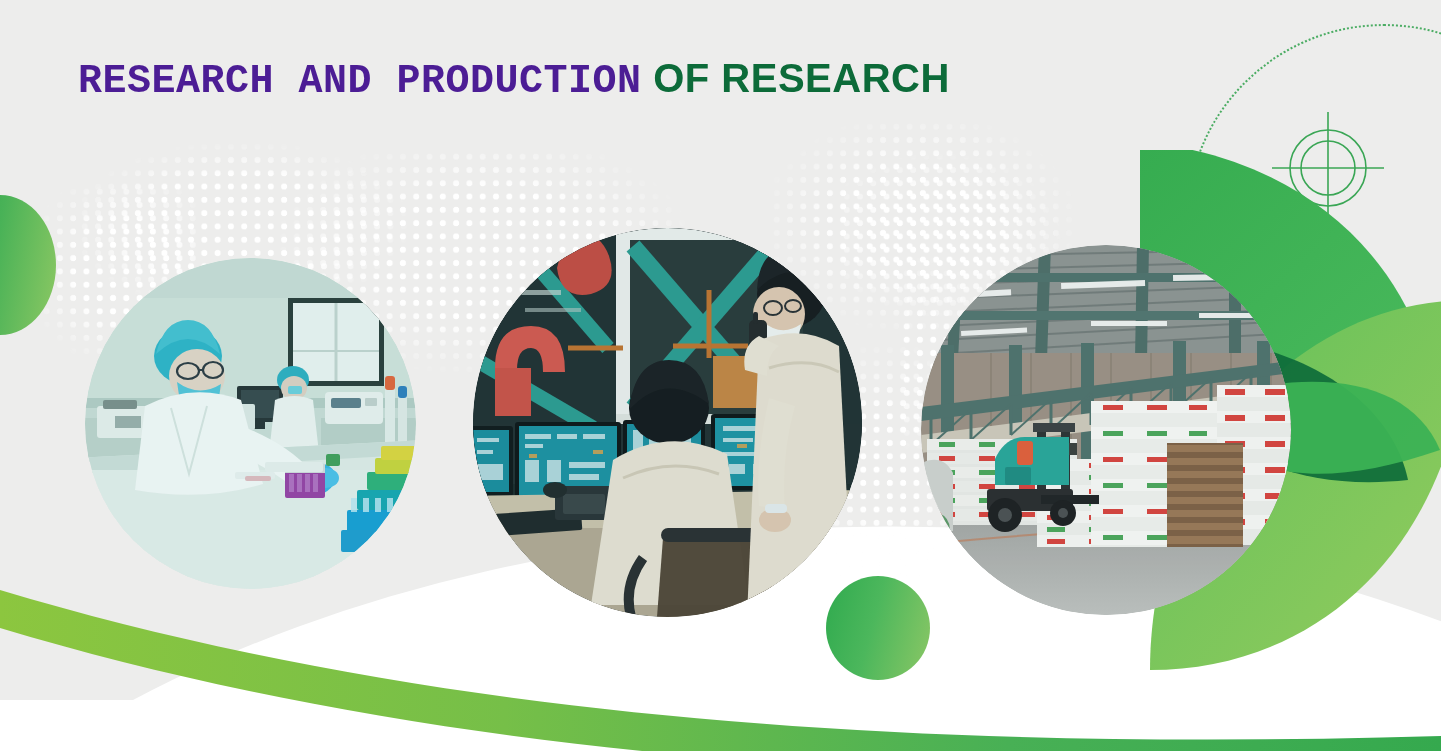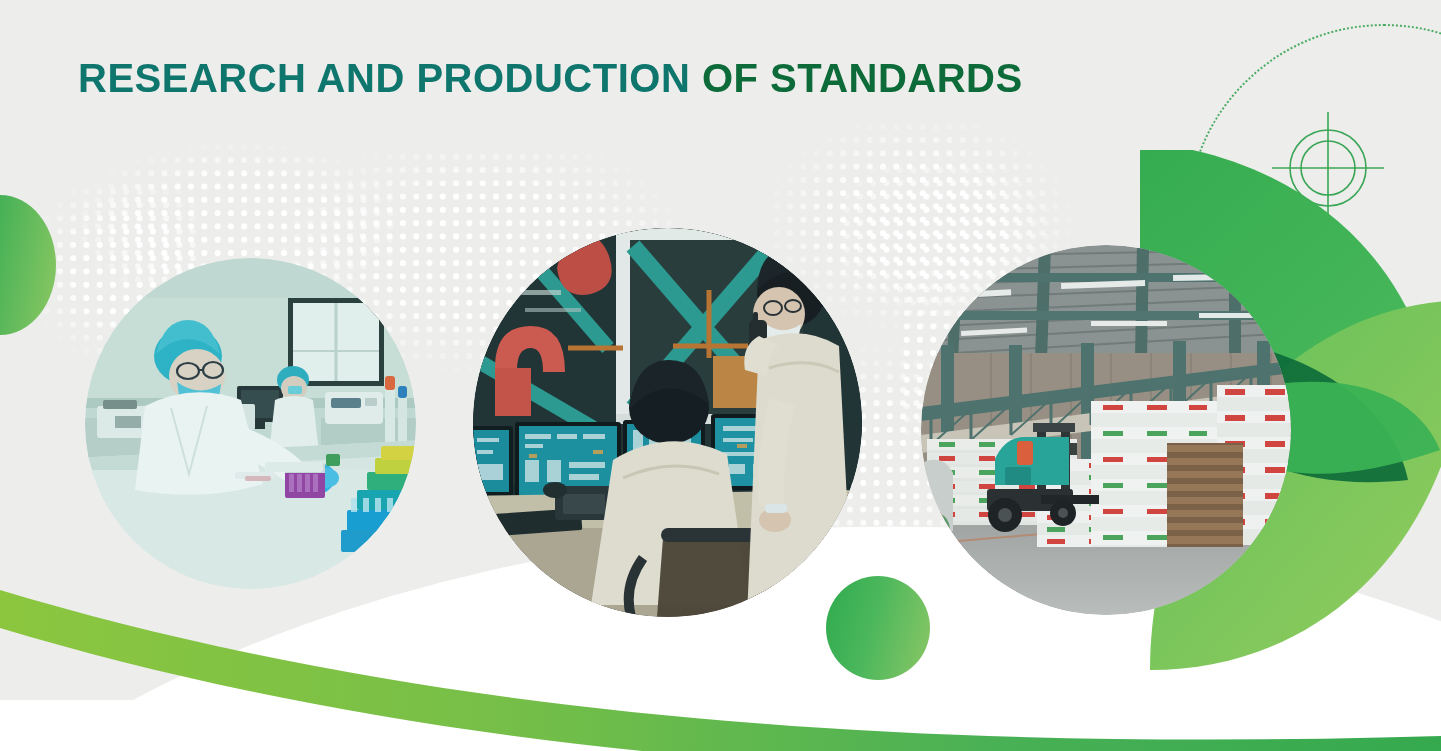--- a/index.html
+++ b/index.html
@@ -71,21 +71,21 @@
     line-height:1.0;
     letter-spacing:0.5px;
   }
   .title-line{
     font-size:40px;
     font-weight:bold;
     white-space:nowrap;
     margin:0 0 12px 0;
     font-stretch:condensed;
   }
-  .t-light{color:#0f766e;}
+  .t-light{color:#4c1d95;font-family:Liberation Mono, monospace;}
   .t-dark{color:#0c6b39;}
 
   
   .deco-circle-left{
     position:absolute;left:-56px;top:195px;width:112px;height:140px;
     border-radius:50%;
     background:linear-gradient(100deg,#2aa14a 0%,#49b257 45%,#8cc863 100%);
   }
   .deco-circle-mid{
     position:absolute;left:826px;top:576px;width:104px;height:104px;
@@ -703,16 +703,16 @@
           <stop offset="0.35" stop-color="#76bf48"></stop>
           <stop offset="0.70" stop-color="#48b055"></stop>
           <stop offset="1" stop-color="#35a94e"></stop>
         </linearGradient>
       </defs>
       <path d="M0 50 C 420 176, 900 212, 1441 196 L1441 234 C 900 250, 420 214, 0 88 Z" fill="url(#waveG)"></path>
     </svg>
   </div>
 
   <div class="title-block">
-    <div class="title-line"><span class="t-light">RESEARCH AND PRODUCTION</span><span class="t-dark"> OF STANDARDS</span></div>
+    <div class="title-line"><span class="t-light">RESEARCH AND PRODUCTION</span><span class="t-dark"> OF RESEARCH</span></div>
   </div>
 
 </div>
 
 </body></html>

